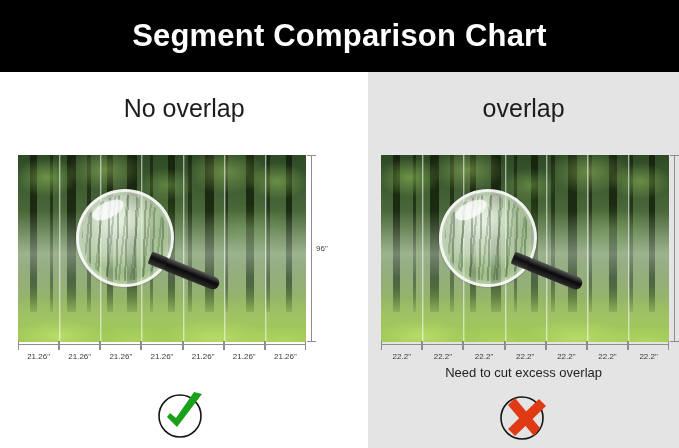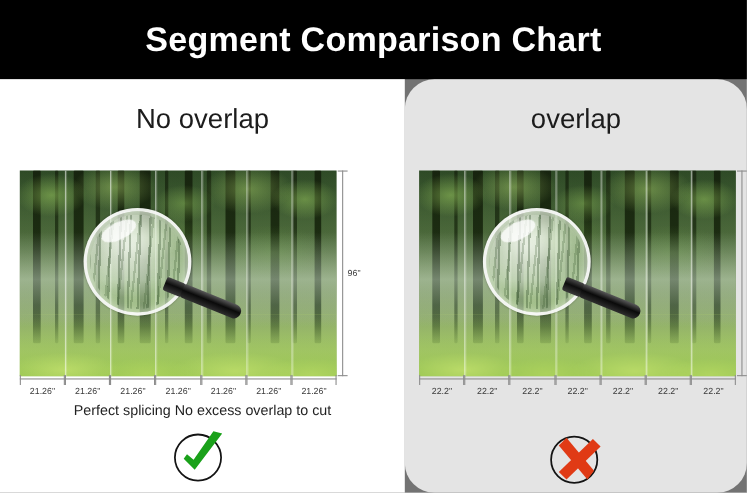--- a/index.html
+++ b/index.html
@@ -55,21 +55,20 @@
     height: 376px;
     box-sizing: border-box;
   }
   .panel-left {
     width: 404px;
     background: #ffffff;
   }
   .panel-right {
     width: 341px;
     background: #e4e4e4;
-    border-radius: 27px;
   }
 
   .panel-heading {
     position: absolute;
     top: 22px;
     left: 0;
     width: 100%;
     text-align: center;
     font-size: 25px;
     color: #1c1c1c;
@@ -369,21 +368,20 @@
         <div class="seg"><span>21.26"</span></div>
         <div class="seg"><span>21.26"</span></div>
         <div class="seg"><span>21.26"</span></div>
       </div>
 
       <div class="ruler-v" style="left:310px; top:83px; height:187px;">
         <div class="vline"></div>
         <span>96"</span>
       </div>
 
-      <div class="caption">Perfect splicing No excess overlap to cut</div>
 
       <div class="verdict verdict-left">
         <svg width="58" height="52" viewBox="0 0 58 52">
           <circle cx="25" cy="26" r="21" fill="none" stroke="#141414" stroke-width="1.6"></circle>
           <path d="M12 27 L22 37 L47 4 L39 2 L21 28 L15 23 Z" fill="#1aa11a"></path>
         </svg>
       </div>
     </div>
 
     <div class="panel panel-right">
@@ -442,20 +440,21 @@
         <div class="seg"><span>22.2"</span></div>
         <div class="seg"><span>22.2"</span></div>
         <div class="seg"><span>22.2"</span></div>
       </div>
 
       <div class="ruler-v" style="left:305px; top:83px; height:187px;">
         <div class="vline"></div>
         <span>96"</span>
       </div>
 
+      <div class="caption">Need to cut excess overlap</div>
 
       <div class="verdict">
         <svg width="58" height="52" viewBox="0 0 58 52">
           <circle cx="27" cy="28" r="21" fill="none" stroke="#141414" stroke-width="1.6"></circle>
           <path d="M13 15 L20 8 L45 38 L39 46 Z" fill="#e03a15"></path>
           <path d="M44 9 L51 16 L20 46 L13 39 Z" fill="#e03a15"></path>
         </svg>
       </div>
     </div>
 

